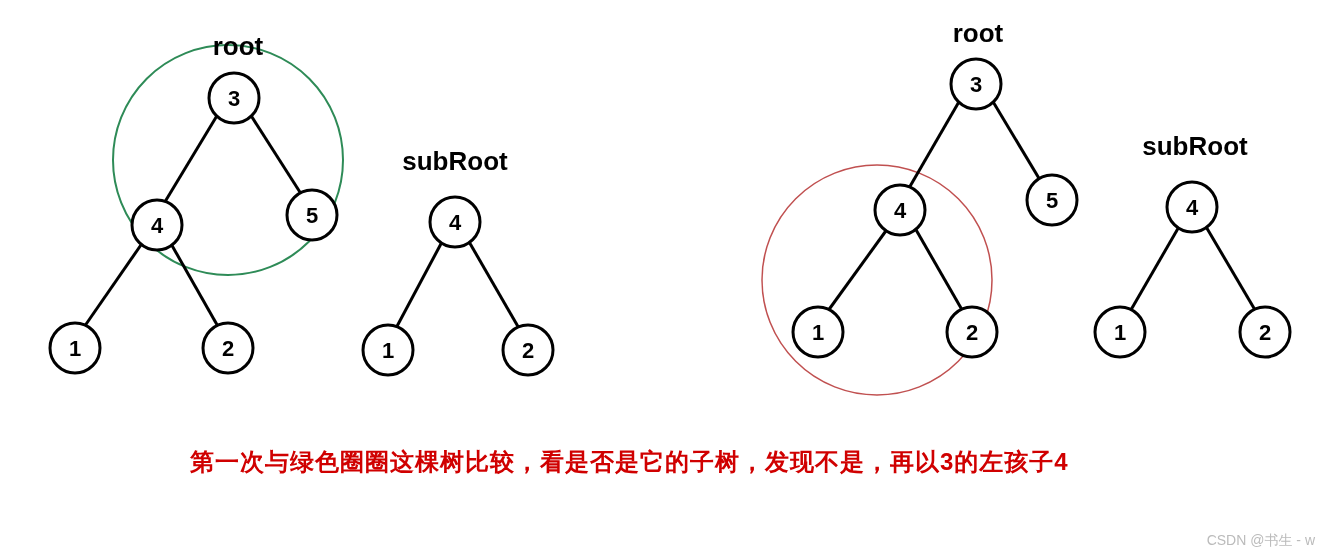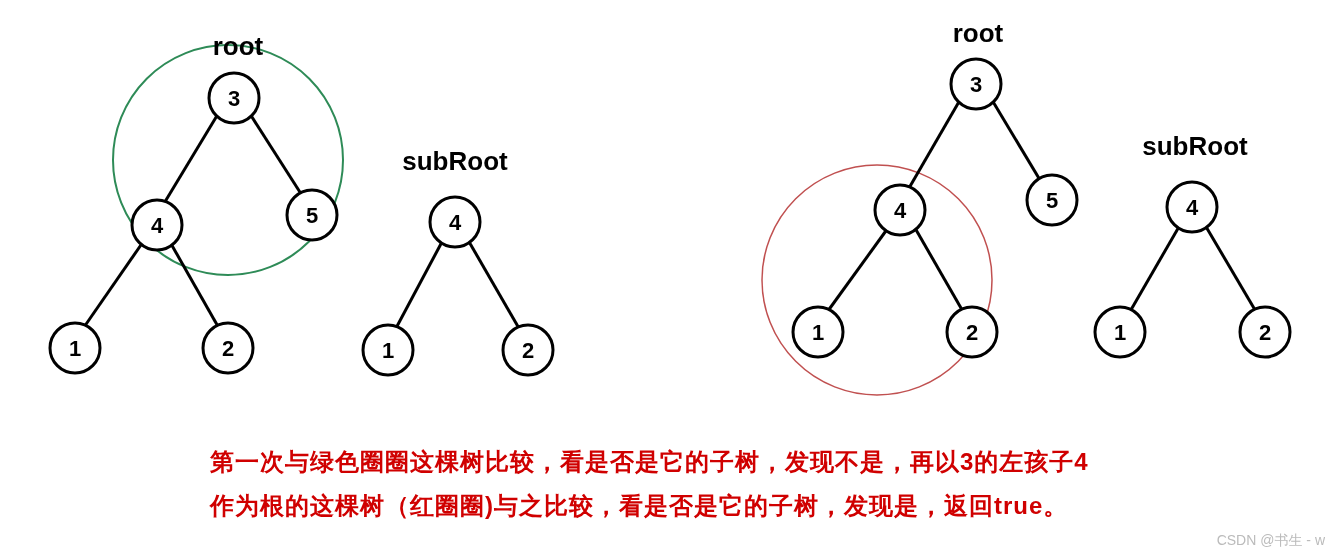--- a/index.html
+++ b/index.html
@@ -54,25 +54,24 @@
   .caption {
     position: absolute;
     left: 190px;
     right: 40px;
     top: 440px;
     font-size: 24px;
     font-weight: bold;
     color: #d00000;
     line-height: 44px;
     letter-spacing: 1px;
-    margin-left: 20px;
   }
   .watermark {
     position: absolute;
-    right: 0;
+    right: 10px;
     bottom: 6px;
     font-size: 14px;
     color: #bbb;
   }
 </style>
 </head>
 <body>
 
 <div class="svg-wrap">
 <svg width="1325" height="420" viewBox="0 0 1325 420">
@@ -171,16 +170,15 @@
   <g>
     <circle class="node-circle" cx="1265" cy="332" r="25"></circle>
     <text class="node-text" x="1265" y="332">2</text>
   </g>
 
 </svg>
 </div>
 
 <div class="caption">
   <div>第一次与绿色圈圈这棵树比较，看是否是它的子树，发现不是，再以3的左孩子4</div>
-  <div>作为根的这棵树（红圈圈)与之比较，看是否是它的子树，发现是，返回true。</div>
 </div>
 
 <div class="watermark">CSDN @书生 - w</div>
 
 </body></html>

